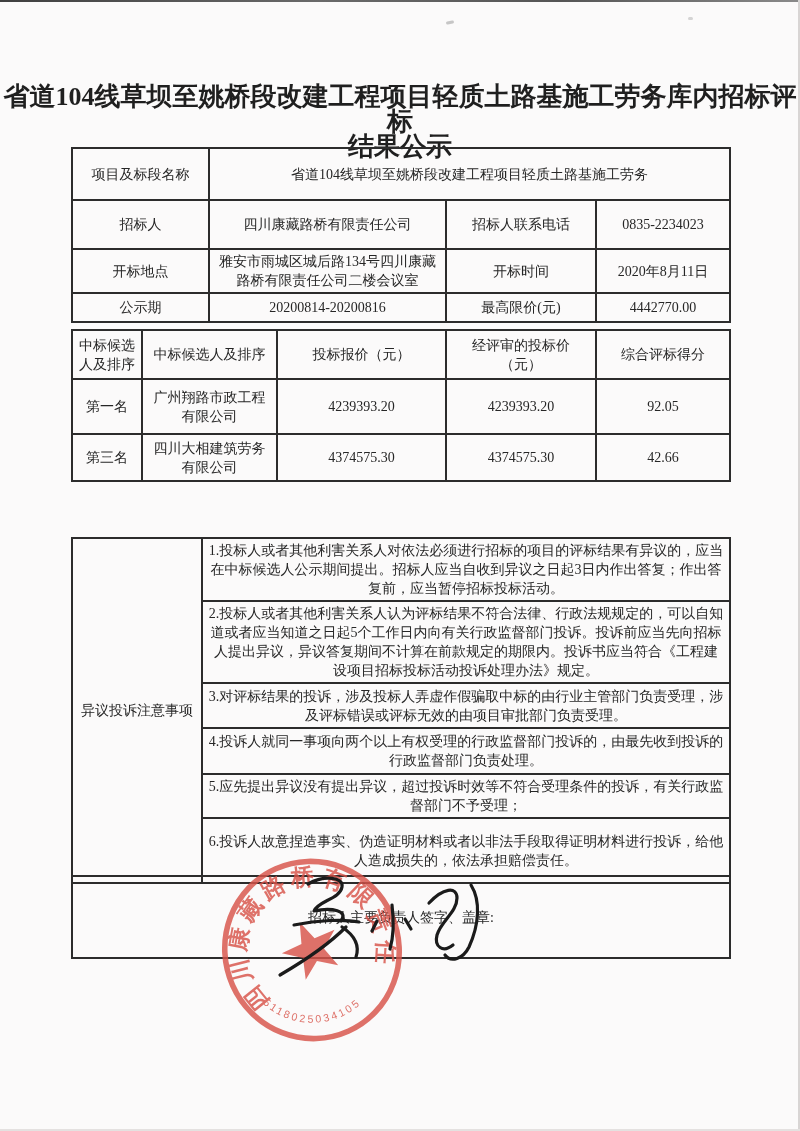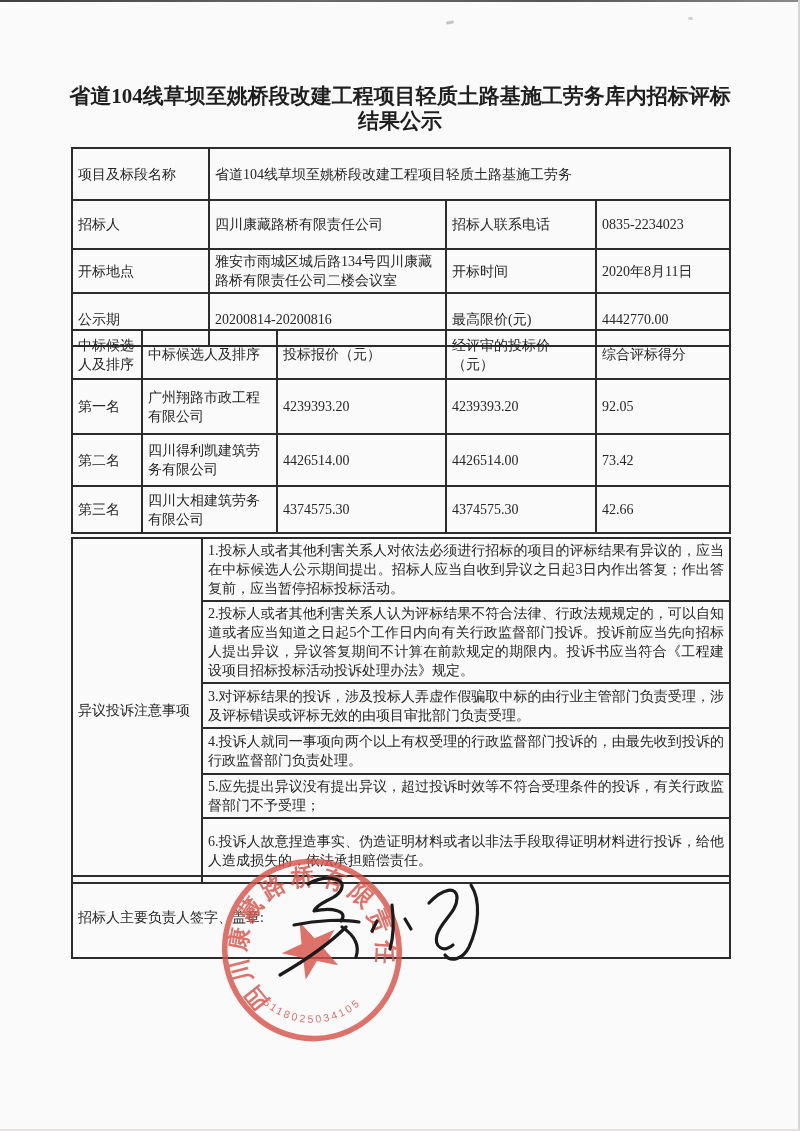--- a/index.html
+++ b/index.html
@@ -14,31 +14,31 @@
   
   .edge-top{position:absolute;top:0;left:0;width:100%;height:2px;background:linear-gradient(90deg,#3f3f3f,#6a6a6a 40%,#555 70%,#8a8a8a);}
   .edge-right{position:absolute;top:0;right:0;width:2px;height:100%;background:#d8d5d4;}
   .edge-bottom{position:absolute;bottom:0;left:0;width:100%;height:2px;background:#e4e1e0;}
   .speck1{position:absolute;top:21px;left:446px;width:8px;height:3px;background:#9a9a9a;opacity:.55;border-radius:2px;transform:rotate(-12deg);}
   .speck2{position:absolute;top:17px;left:688px;width:5px;height:3px;background:#adadad;opacity:.5;border-radius:2px;}
 
   .title{
     position:absolute;top:84px;left:0;width:100%;
     text-align:center;font-weight:bold;
-    font-size:21px;line-height:25px;color:#1f1f1f;
+    font-size:26px;line-height:25px;color:#1f1f1f;
   }
 
   table.tbl{
     position:absolute;left:71px;
     border-collapse:collapse;table-layout:fixed;
     width:658px;
   }
   table.tbl td{
     border:2px solid #2c2c2c;
-    vertical-align:middle;
+    text-align:center;vertical-align:middle;
     font-size:14px;line-height:19px;
     padding:2px 5px;
     color:#262626;
     word-break:break-all;
   }
   #info-table{top:147px;}
   #cand-table{top:329px;}
   #notes-table{top:537px;}
   #sign-table{top:875px;}
 
@@ -85,21 +85,21 @@
       <td>四川康藏路桥有限责任公司</td>
       <td>招标人联系电话</td>
       <td>0835-2234023</td>
     </tr>
     <tr style="height:43px">
       <td>开标地点</td>
       <td>雅安市雨城区城后路134号四川康藏路桥有限责任公司二楼会议室</td>
       <td>开标时间</td>
       <td>2020年8月11日</td>
     </tr>
-    <tr style="height:53px">
+    <tr style="height:29px">
       <td>公示期</td>
       <td>20200814-20200816</td>
       <td>最高限价(元)</td>
       <td>4442770.00</td>
     </tr>
   </tbody>
     </table>
 
   <table class="tbl" id="cand-table">
     <colgroup>
@@ -116,27 +116,20 @@
       <td>投标报价（元）</td>
       <td>经评审的投标价（元）</td>
       <td>综合评标得分</td>
     </tr>
     <tr style="height:55px">
       <td>第一名</td>
       <td>广州翔路市政工程有限公司</td>
       <td>4239393.20</td>
       <td>4239393.20</td>
       <td>92.05</td>
-    </tr>
-    <tr style="height:52px">
-      <td>第二名</td>
-      <td>四川得利凯建筑劳务有限公司</td>
-      <td>4426514.00</td>
-      <td>4426514.00</td>
-      <td>73.42</td>
     </tr>
     <tr style="height:47px">
       <td>第三名</td>
       <td>四川大相建筑劳务有限公司</td>
       <td>4374575.30</td>
       <td>4374575.30</td>
       <td>42.66</td>
     </tr>
   </tbody>
     </table>

